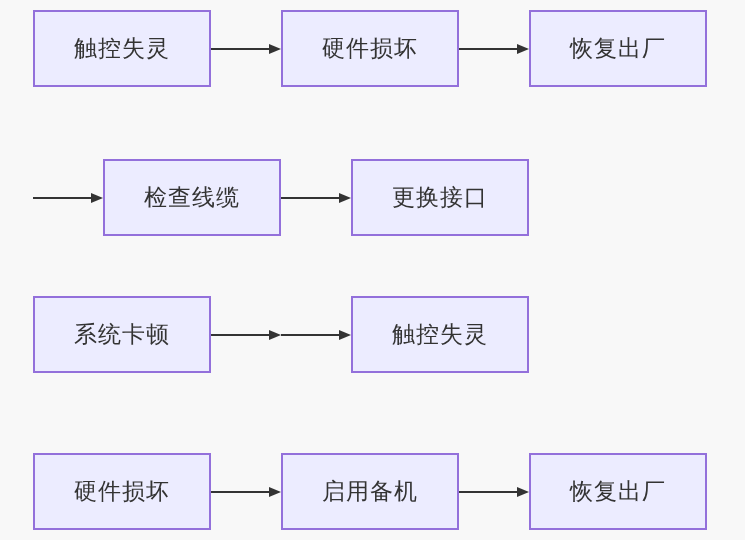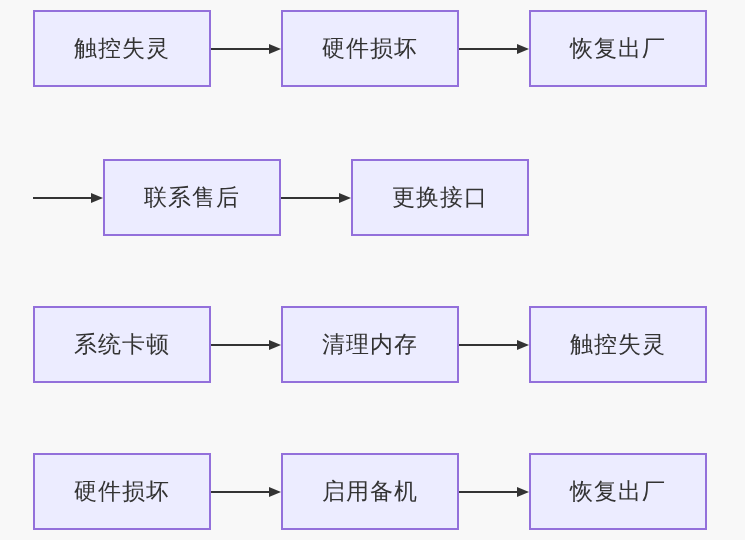--- a/index.html
+++ b/index.html
@@ -20,21 +20,21 @@
   }
   .row {
     position: absolute;
     left: 33px;
     height: 77px;
     display: flex;
     align-items: center;
   }
   .row-0 { top: 10px; }
   .row-1 { top: 159px; }
-  .row-2 { top: 306px; }
+  .row-2 { top: 296px; }
   .row-3 { top: 453px; }
   .node {
     box-sizing: border-box;
     width: 178px;
     height: 77px;
     background: var(--node-fill, #ECECFF);
     border: 2px solid var(--node-border, #9370DB);
     display: flex;
     align-items: center;
     justify-content: center;
@@ -97,41 +97,38 @@
       <span class="node-label">恢复出厂</span>
     </div>
   </div>
 
   <div class="row row-1">
     <div class="arrow">
       <div class="arrow-line"></div>
       <div class="arrow-head"></div>
     </div>
     <div class="node">
-      <span class="node-label">联系售后</span>
+      <span class="node-label">检查线缆</span>
     </div>
     <div class="arrow">
       <div class="arrow-line"></div>
       <div class="arrow-head"></div>
     </div>
     <div class="node">
       <span class="node-label">更换接口</span>
     </div>
   </div>
 
   <div class="row row-2">
     <div class="node">
       <span class="node-label">系统卡顿</span>
     </div>
     <div class="arrow">
       <div class="arrow-line"></div>
       <div class="arrow-head"></div>
-    </div>
-    <div class="node">
-      <span class="node-label">清理内存</span>
     </div>
     <div class="arrow">
       <div class="arrow-line"></div>
       <div class="arrow-head"></div>
     </div>
     <div class="node">
       <span class="node-label">触控失灵</span>
     </div>
   </div>
 

